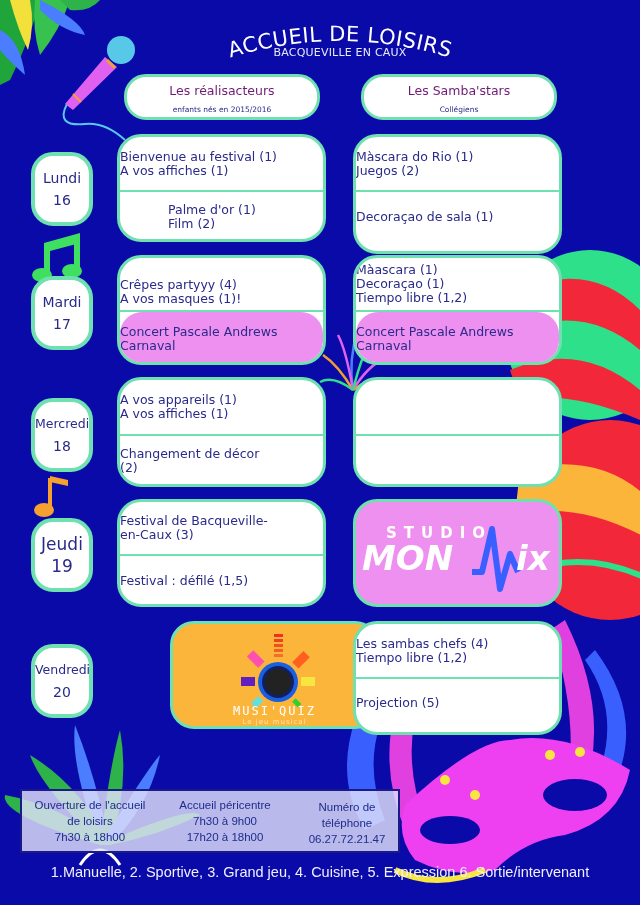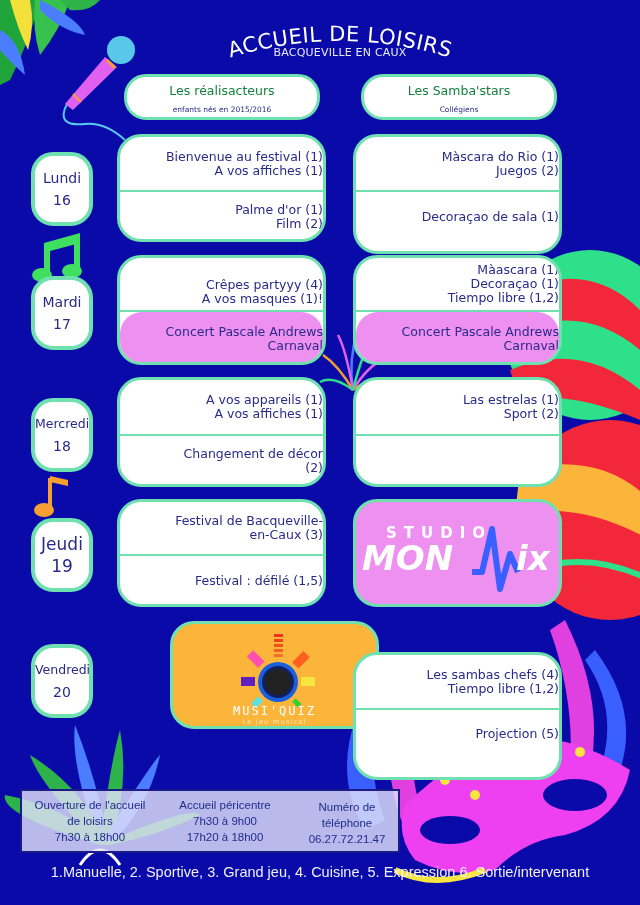--- a/index.html
+++ b/index.html
@@ -6,30 +6,30 @@
   body { width:640px; height:905px; overflow:hidden; background:#0a0aa8; position:relative;
          font-family:"DejaVu Sans", sans-serif; color:#2a2a8a; }
   .abs { position:absolute; }
   .deco { position:absolute; pointer-events:none; }
   
   .title { position:absolute; left:180px; top:18px; width:320px; height:60px; }
   .title svg { width:320px; height:60px; }
   .subtitle { position:absolute; left:180px; top:46px; width:320px; text-align:center; color:#e8e8ff; font-size:11px; letter-spacing:0.2px; }
   
   .group { position:absolute; background:#fff; border:3px solid #6fe0b0; border-radius:22px; text-align:center; box-sizing:border-box; }
-  .group .g-name { display:block; font-size:12.5px; color:#15803d; margin-top:6px; }
+  .group .g-name { display:block; font-size:12.5px; color:#701a75; margin-top:6px; }
   .group .g-sub { display:block; font-size:7.5px; color:#2a2a8a; margin-top:7px; }
   
   .day { position:absolute; background:#fff; border:4px solid #6fe0b0; border-radius:22px; box-sizing:border-box;
          width:62px; height:74px; text-align:center; display:flex; flex-direction:column; justify-content:center; gap:6px; }
   .day span { font-size:14px; color:#2a2a8a; line-height:16px; display:block; }
   .day.small span.dn { font-size:12.5px; }
   
   .card { position:absolute; background:#fff; border:3px solid #6fe0b0; border-radius:24px; box-sizing:border-box; overflow:hidden; width:209px; }
-  .card .half { position:absolute; left:0; right:0; display:flex; flex-direction:column; align-items:flex-end; justify-content:center; text-align:center; }
+  .card .half { position:absolute; left:0; right:0; display:flex; flex-direction:column; align-items:flex-start; justify-content:center; text-align:center; }
   .card .half span { font-size:12.5px; line-height:14px; color:#2a2a8a; display:block; }
   .card .sep { position:absolute; left:0; right:0; height:2px; background:#6fe0b0; }
   .card .pink { background:#ee90f0; border-radius:22px; }
   .logo-card { position:absolute; border:3px solid #6fe0b0; border-radius:24px; box-sizing:border-box; width:209px; height:108px; overflow:hidden; }
   
   .info { position:absolute; left:20px; top:789px; width:380px; height:64px; background:rgba(225,225,250,0.82); border:2px solid #1a1a88; box-sizing:border-box; }
   .info .col { position:absolute; top:0; bottom:0; display:flex; flex-direction:column; justify-content:center; text-align:center; }
   .info .col span { font-family:"Liberation Sans", sans-serif; font-size:11.5px; line-height:16px; color:#1f2c8c; display:block; }
   .legend { position:absolute; left:0; width:640px; top:864px; text-align:center; color:#f0f0ff;
             font-family:"Liberation Sans", sans-serif; font-size:14.5px; }
@@ -199,24 +199,20 @@
     <span>A vos appareils (1)</span>
     <span>A vos affiches (1)</span>
   </div>
   <div class="sep" style="top:54px"></div>
   <div class="half" style="top:56px;height:50px;">
     <span>Changement de décor</span>
     <span>(2)</span>
   </div>
 </div>
 <div class="card" style="left:353px;top:377px;height:110px;">
-  <div class="half" style="top:0;height:54px;">
-    <span>Las estrelas (1)</span>
-    <span>Sport (2)</span>
-  </div>
   <div class="sep" style="top:54px"></div>
 </div>
 
 <div class="card" style="left:117px;top:499px;height:108px;">
   <div class="half" style="top:0;height:52px;">
     <span>Festival de Bacqueville-</span>
     <span>en-Caux (3)</span>
   </div>
   <div class="sep" style="top:52px"></div>
   <div class="half" style="top:54px;height:50px;">
@@ -257,21 +253,21 @@
           <rect x="41" y="74" width="5" height="8" fill="#30d030"></rect>
         </g>
     </g>
     <circle cx="45" cy="50" r="20" fill="#1a5fe0"></circle>
     <circle cx="45" cy="50" r="16" fill="#102060"></circle>
     <circle cx="45" cy="50" r="13" fill="#222"></circle>
   </svg>
   <div class="abs" style="left:0;right:0;top:80px;text-align:center;color:#fff;font-size:12px;letter-spacing:2px;font-family:'DejaVu Sans Mono',monospace;">MUSI'QUIZ</div>
   <div class="abs" style="left:0;right:0;top:94px;text-align:center;color:#fde7b0;font-size:7px;letter-spacing:1px;">Le jeu musical</div>
 </div>
-<div class="card" style="left:353px;top:621px;height:128px;margin-top:31px;">
+<div class="card" style="left:353px;top:621px;height:114px;">
   <div class="half" style="top:0;height:53px;">
     <span>Les sambas chefs (4)</span>
     <span>Tiempo libre (1,2)</span>
   </div>
   <div class="sep" style="top:53px"></div>
   <div class="half" style="top:55px;height:48px;">
     <span>Projection (5)</span>
   </div>
 </div>
 

